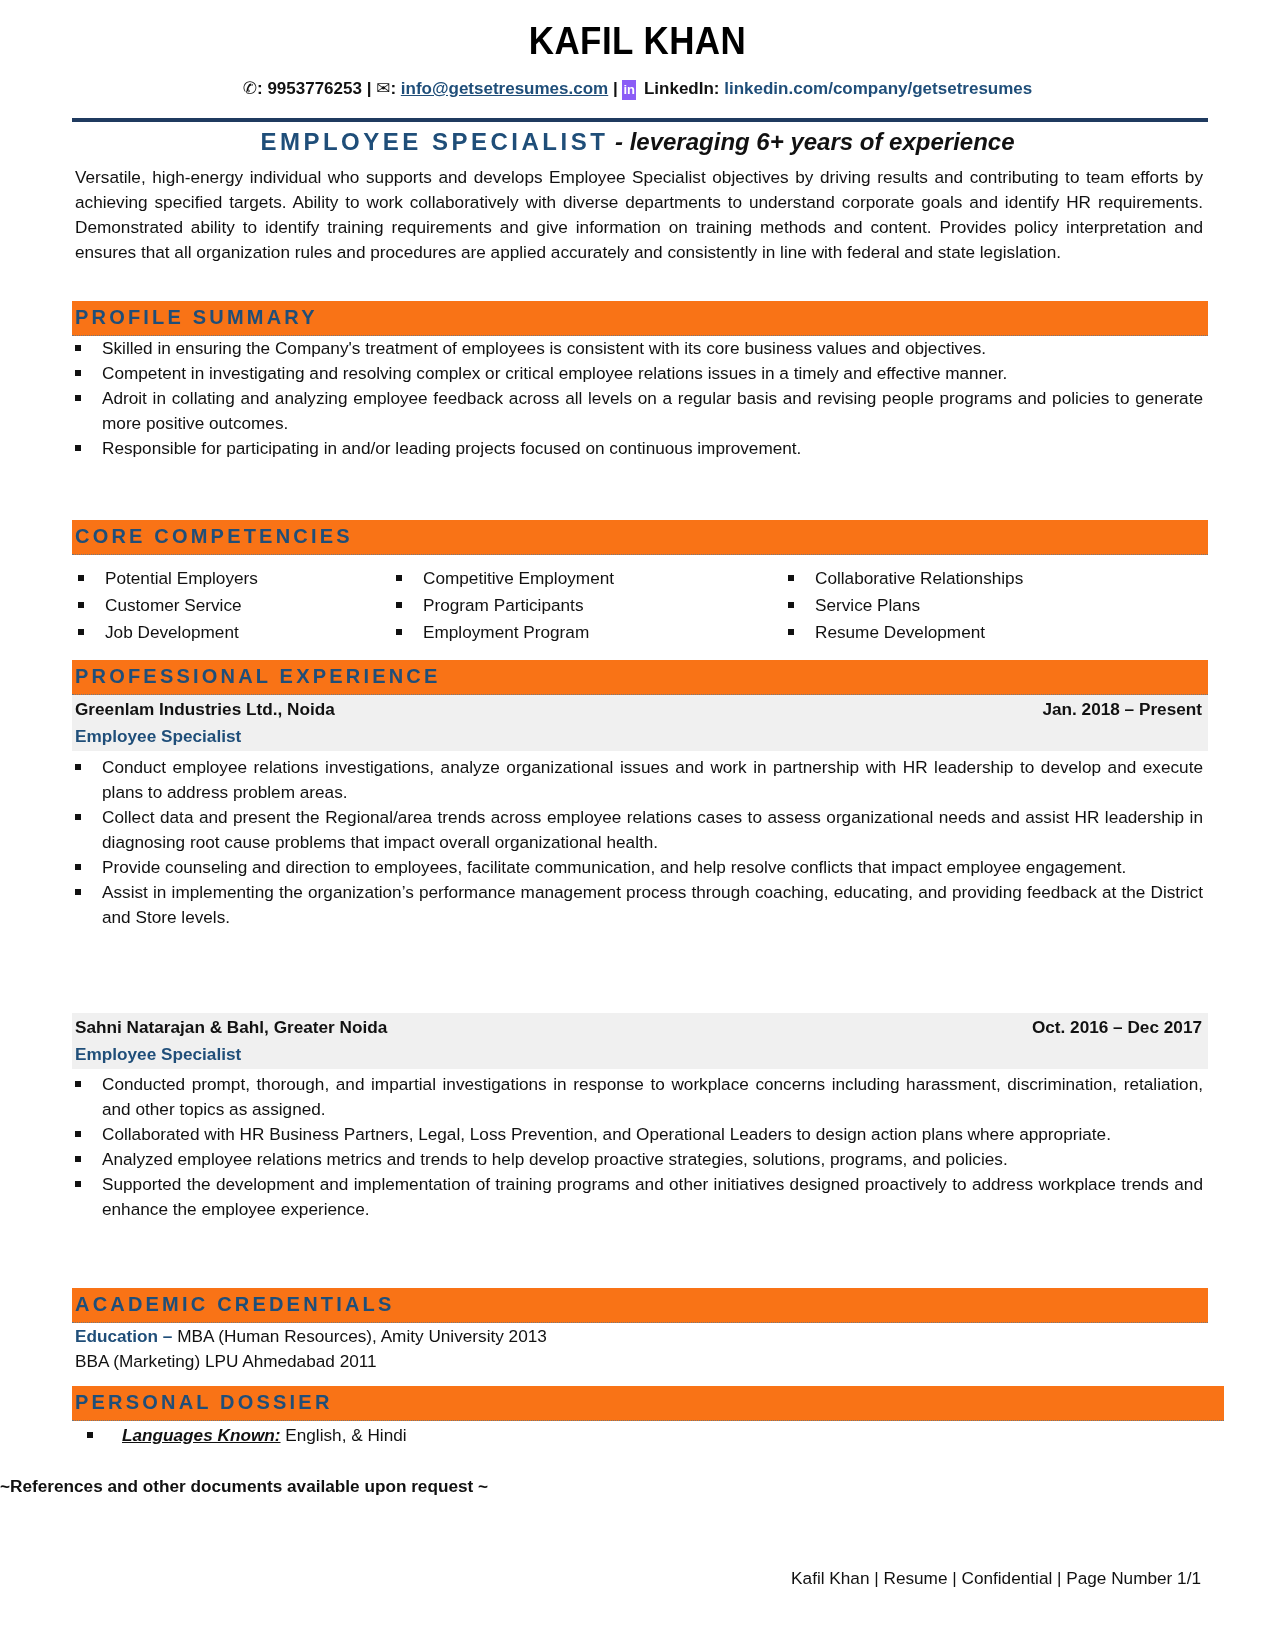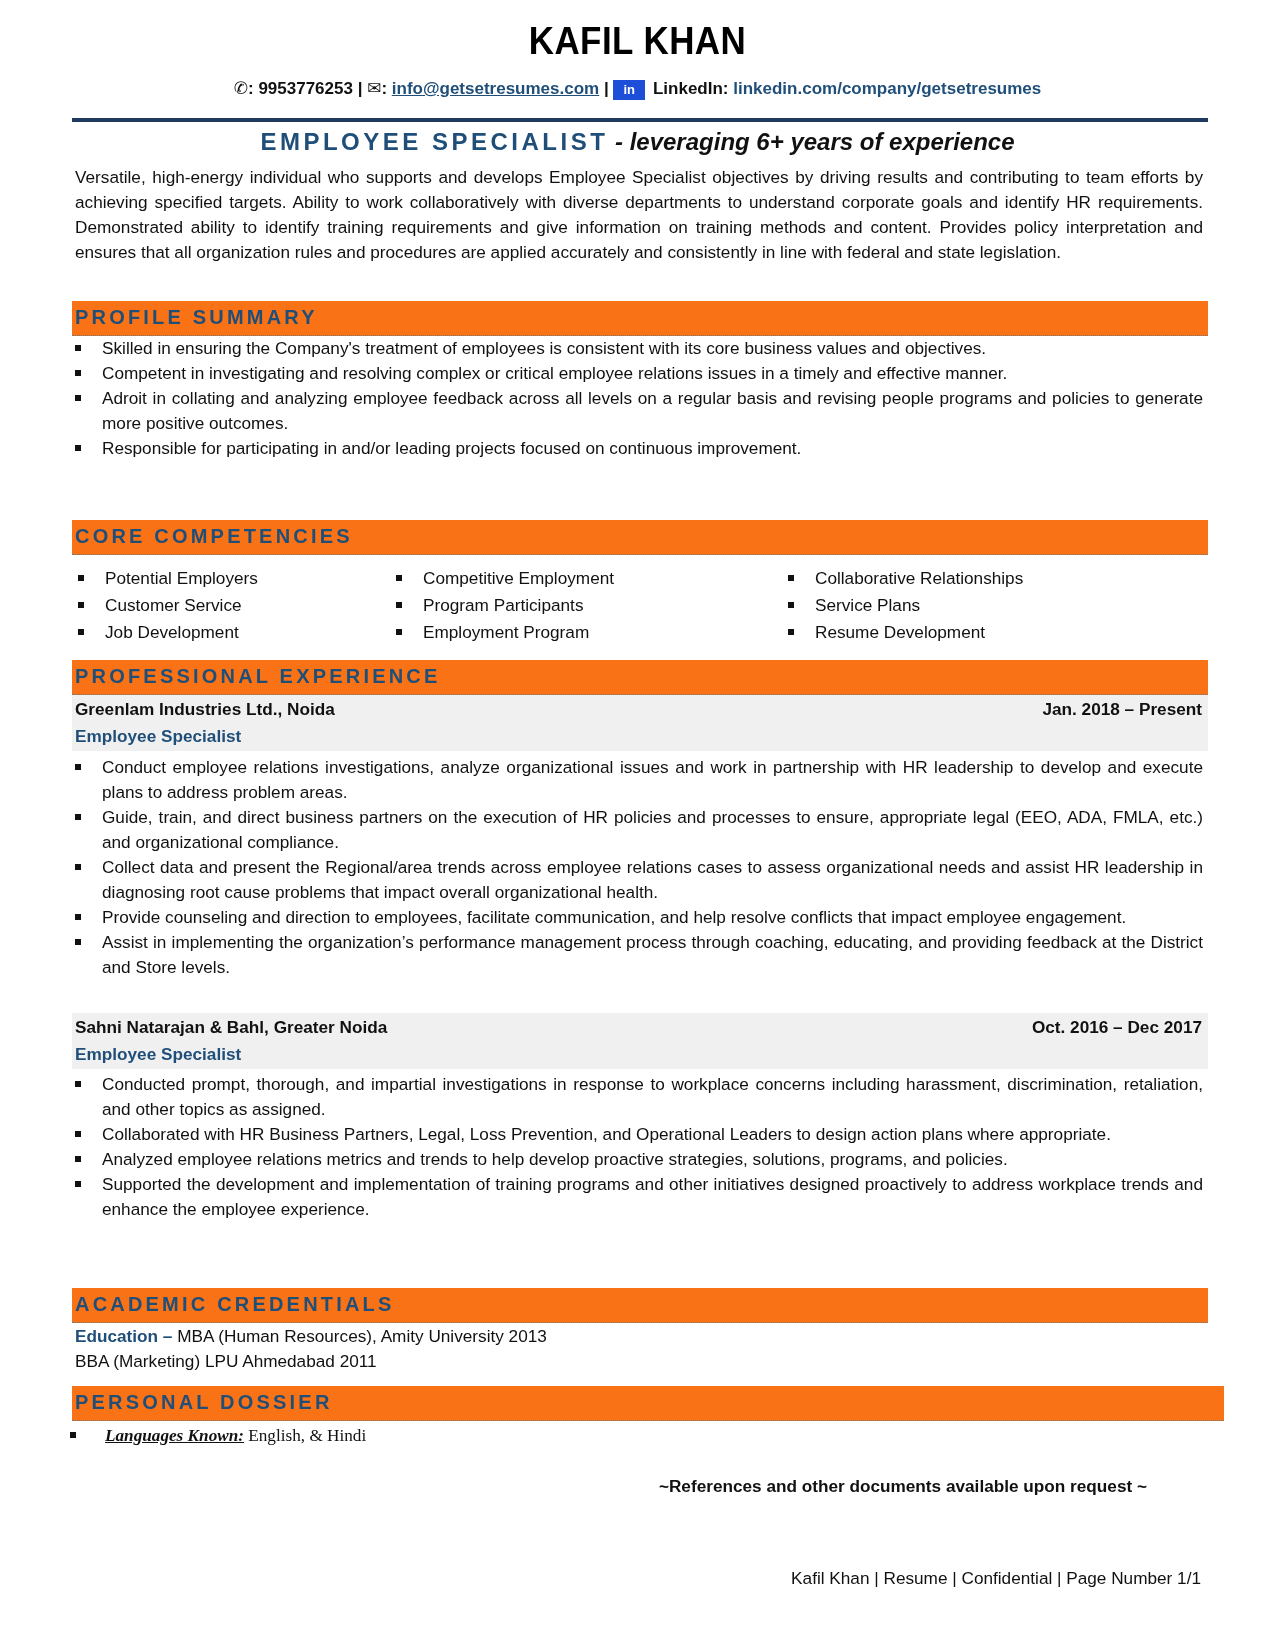--- a/index.html
+++ b/index.html
@@ -4,21 +4,21 @@
 <style>
   html, body { margin:0; padding:0; background:#ffffff; }
   body { width:1275px; height:1650px; position:relative; overflow:hidden;
          font-family:"Liberation Sans", "DejaVu Sans", sans-serif; color:#111; }
   .abs { position:absolute; }
   .name { left:0; width:1275px; top:20px; text-align:center; font-size:38px; font-weight:bold;
           letter-spacing:0.5px; color:#000; font-family:"Liberation Sans", sans-serif; transform:scaleX(0.92); }
   .contact { left:0; width:1275px; top:78px; text-align:center; font-size:17px; font-weight:bold; color:#111; white-space:nowrap; }
   .contact .link { color:#1f4e79; }
   .contact .email { color:#1f4e79; text-decoration:underline; }
-  .contact .li-icon { display:inline-block; background:#1d4ed8; color:#fff; font-size:13px; padding:0 10px; margin-right:8px; line-height:20px; vertical-align:middle; }
+  .contact .li-icon { display:inline-block; background:#8b5cf6; color:#fff; font-size:13px; padding:0 1px; margin-right:8px; line-height:20px; vertical-align:middle; }
   .rule { left:72px; width:1136px; top:118px; height:4px; background:#1f3a5f; }
   .headline { left:0; width:1275px; top:128px; text-align:center; white-space:nowrap; }
   .headline .role { color:#1f4e79; font-size:24px; font-weight:bold; letter-spacing:3.5px; }
   .headline .tag { color:#111; font-size:24px; font-weight:bold; font-style:italic; }
   .para { left:75px; width:1128px; top:165px; font-size:17.2px; line-height:25px; text-align:justify; color:#111; }
 
   .band { left:72px; width:1136px; height:34px; background:#f97316; border-bottom:1px dotted #777; }
   .band span { position:absolute; left:3px; top:5px; font-size:20px; font-weight:bold; letter-spacing:3.2px; color:#1f4e79; }
 
   ul.blist { list-style:none; margin:0; padding:0; }
@@ -29,21 +29,21 @@
   .comp-col div { position:relative; padding-left:30px; height:27px; line-height:27px; white-space:nowrap; }
   .comp-col div::before { content:""; position:absolute; left:3px; top:10px; width:6px; height:6px; background:#111; }
 
   .jobband { left:72px; width:1136px; height:56px; background:#f0f0f0; }
   .jobband .company { position:absolute; left:3px; top:4px; font-size:17.2px; font-weight:bold; color:#111; }
   .jobband .dates { position:absolute; right:6px; top:4px; font-size:17.2px; font-weight:bold; color:#111; }
   .jobband .title { position:absolute; left:3px; top:31px; font-size:17.2px; font-weight:bold; color:#1f4e79; }
 
   .edu { left:75px; font-size:17.2px; line-height:25px; color:#111; }
   .edu .lbl { color:#1f4e79; font-weight:bold; }
-  .refs { left:0; width:1147px; top:1476px; text-align:right; font-size:17.2px; font-weight:bold; color:#111; }
+  .refs { left:0; width:1147px; top:1476px; text-align:left; font-size:17.2px; font-weight:bold; color:#111; }
   .footer { right:74px; top:1568px; font-size:17.2px; color:#111; }
 </style>
 </head>
 <body>
 
 <div class="abs name">KAFIL KHAN</div>
 
 <div class="abs contact">
   <span>✆</span><span>: 9953776253</span><span> | </span><span>✉</span><span>: </span><span class="email">info@getsetresumes.com</span><span> | </span><span class="li-icon">in</span><span>LinkedIn: </span><span class="link">linkedin.com/company/getsetresumes</span>
 </div>
@@ -89,21 +89,20 @@
   <span>PROFESSIONAL EXPERIENCE</span>
 </div>
 
 <div class="abs jobband" style="top:695px;text-align:right;">
   <span class="company">Greenlam Industries Ltd., Noida</span>
   <span class="dates">Jan. 2018 – Present</span>
   <span class="title">Employee Specialist</span>
 </div>
 <ul class="abs blist" id="job-0" style="left:72px; width:1131px; top:755px;">
     <li>Conduct employee relations investigations, analyze organizational issues and work in partnership with HR leadership to develop and execute plans to address problem areas.</li>
-    <li>Guide, train, and direct business partners on the execution of HR policies and processes to ensure, appropriate legal (EEO, ADA, FMLA, etc.) and organizational compliance.</li>
     <li>Collect data and present the Regional/area trends across employee relations cases to assess organizational needs and assist HR leadership in diagnosing root cause problems that impact overall organizational health.</li>
     <li>Provide counseling and direction to employees, facilitate communication, and help resolve conflicts that impact employee engagement.</li>
     <li>Assist in implementing the organization’s performance management process through coaching, educating, and providing feedback at the District and Store levels.</li>
   </ul>
 
 <div class="abs jobband" style="top:1013px;">
   <span class="company">Sahni Natarajan &amp; Bahl, Greater Noida</span>
   <span class="dates">Oct. 2016 – Dec 2017</span>
   <span class="title">Employee Specialist</span>
 </div>
@@ -118,20 +117,20 @@
   <span>ACADEMIC CREDENTIALS</span>
 </div>
 <div class="abs edu" style="top:1324px;">
   <span class="lbl">Education –</span><span> MBA (Human Resources), Amity University 2013</span>
 </div>
 <div class="abs edu" style="top:1349px;">BBA (Marketing) LPU Ahmedabad 2011</div>
 
 <div class="abs band" style="top:1386px;padding-left:16px;">
   <span>PERSONAL DOSSIER</span>
 </div>
-<ul class="abs blist" style="left:67px; width:1131px; top:1423px;font-family:Liberation Serif, serif;">
+<ul class="abs blist" style="left:84px; width:1131px; top:1423px;">
   <li style="padding-left:38px;">
     <span class="lbl" style="font-weight:bold;font-style:italic;text-decoration:underline;">Languages Known:</span><span> English,  &amp; Hindi</span>
   </li>
 </ul>
 
 <div class="abs refs">~References and other documents available upon request ~</div>
 <div class="abs footer">Kafil Khan | Resume | Confidential | Page Number 1/1</div>
 
 </body></html>

